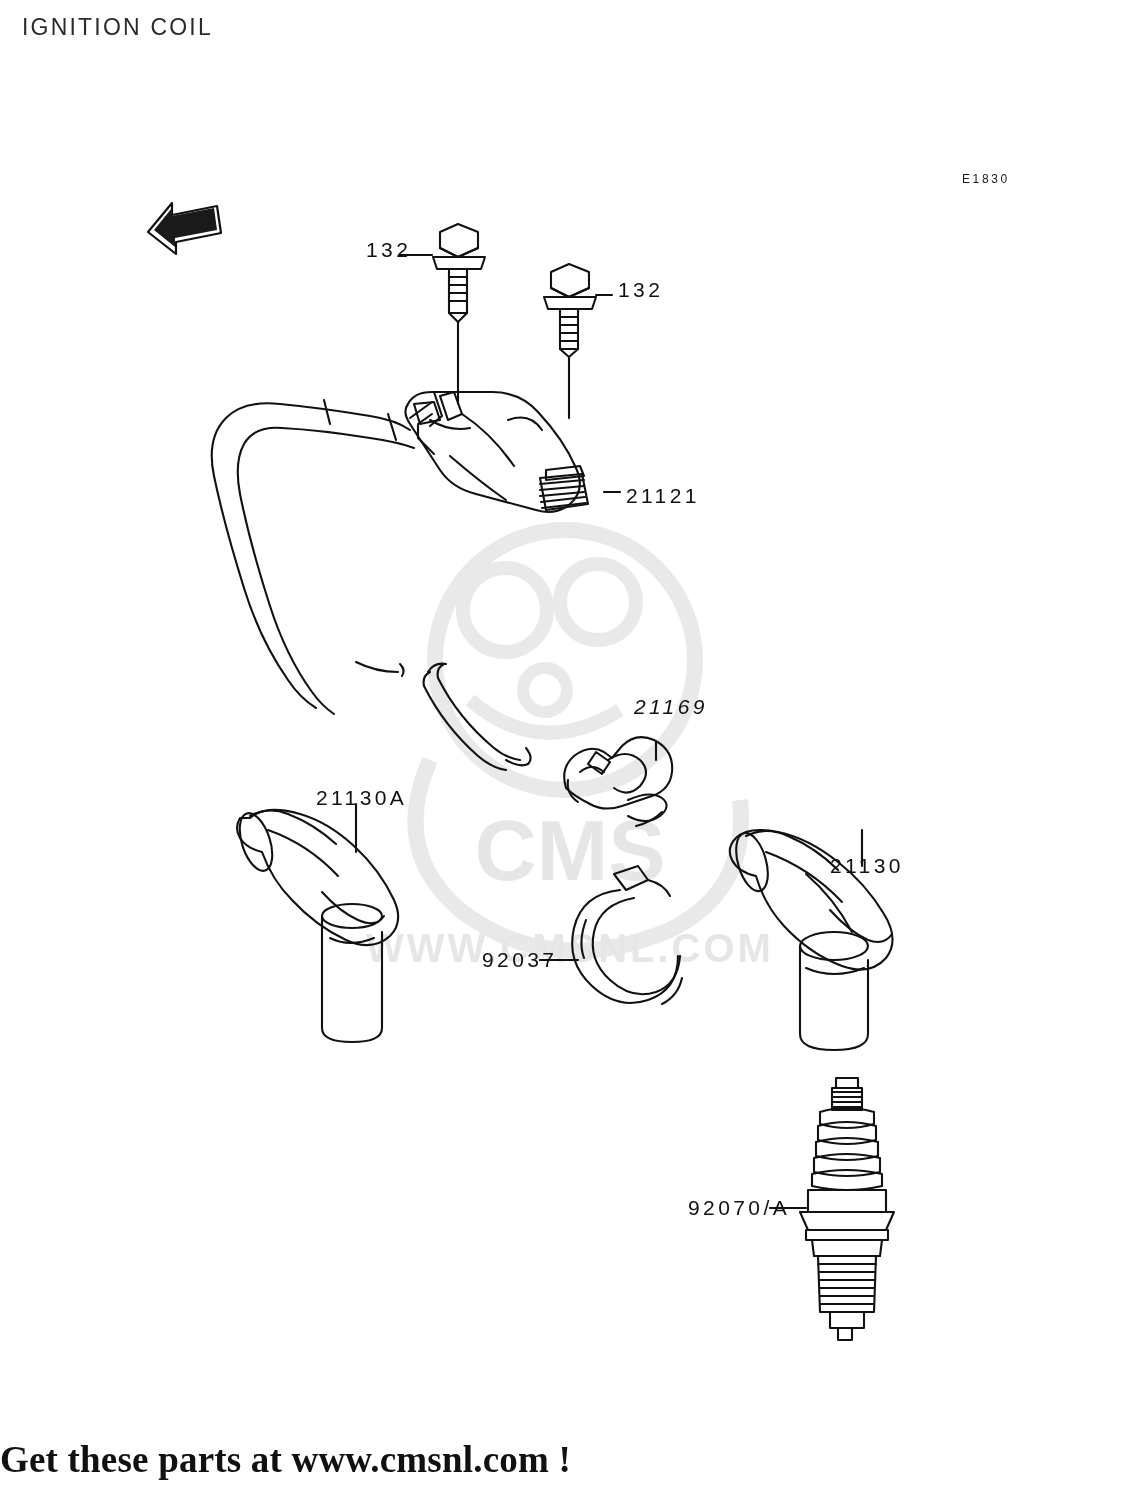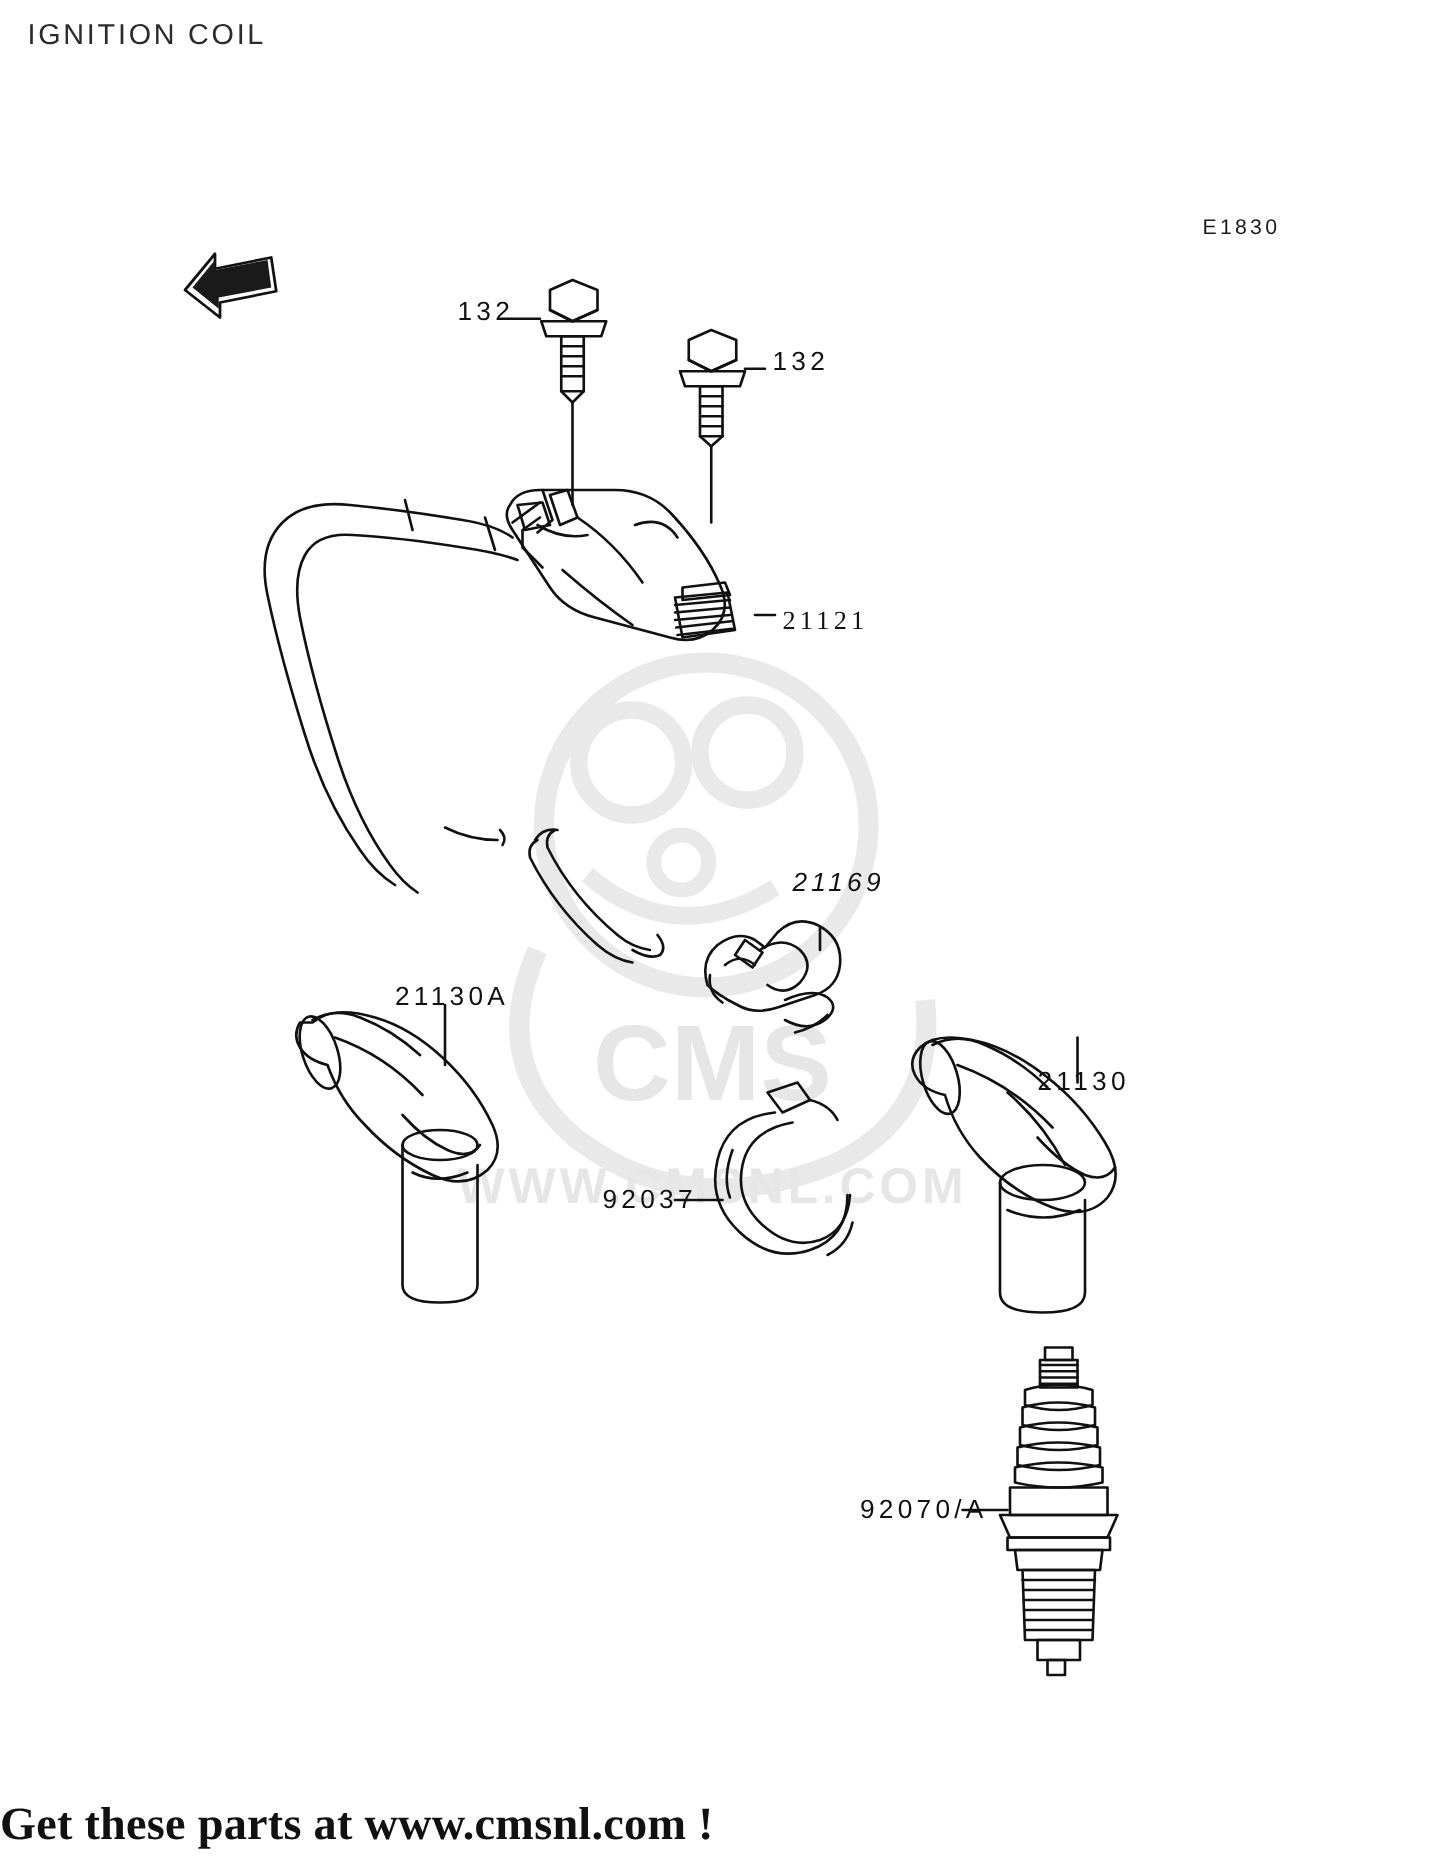--- a/index.html
+++ b/index.html
@@ -26,21 +26,21 @@
     top: 14px;
     font-size: 23px;
     letter-spacing: 2.2px;
     color: #2b2b2b;
     font-family: "Liberation Sans", sans-serif;
   }
   #diagram-code {
     position: absolute;
     left: 962px;
     top: 172px;
-    font-size: 17px;
+    font-size: 12px;
     letter-spacing: 2.6px;
     color: #1a1a1a;
     font-family: "Liberation Sans", sans-serif;
   }
   #footer {
     position: absolute;
     left: 0;
     top: 1438px;
     width: 1146px;
     text-align: left;
@@ -239,21 +239,21 @@
       <path d="M356,804 L356,852"></path>
       <path d="M862,830 L862,866"></path>
       <path d="M540,960 L578,960"></path>
       <path d="M770,1208 L806,1208"></path>
 
     </g>
   </svg>
 
   <div class="callout" style="left:366px; top:238px;">132</div>
   <div class="callout" style="left:618px; top:278px;">132</div>
-  <div class="callout" style="left:626px; top:484px;font-family:Liberation Serif, serif;">21121</div>
+  <div class="callout" style="left:626px; top:484px;">21121</div>
   <div class="callout" style="left:634px; top:695px;font-style:italic;">21169</div>
   <div class="callout" style="left:316px; top:786px;">21130A</div>
   <div class="callout" style="left:830px; top:810px;margin-top:44px;">21130</div>
   <div class="callout" style="left:482px; top:948px;">92037</div>
   <div class="callout" style="left:688px; top:1196px;text-align:right;">92070/A</div>
 
   <div id="footer">Get these parts at www.cmsnl.com !</div>
 
 </div>
 

